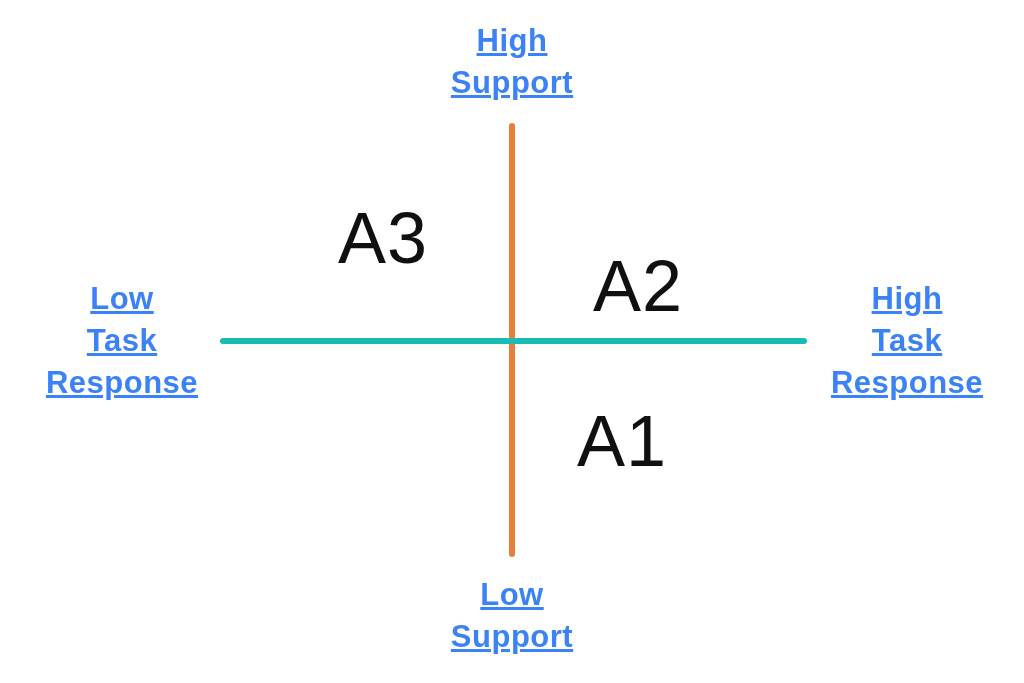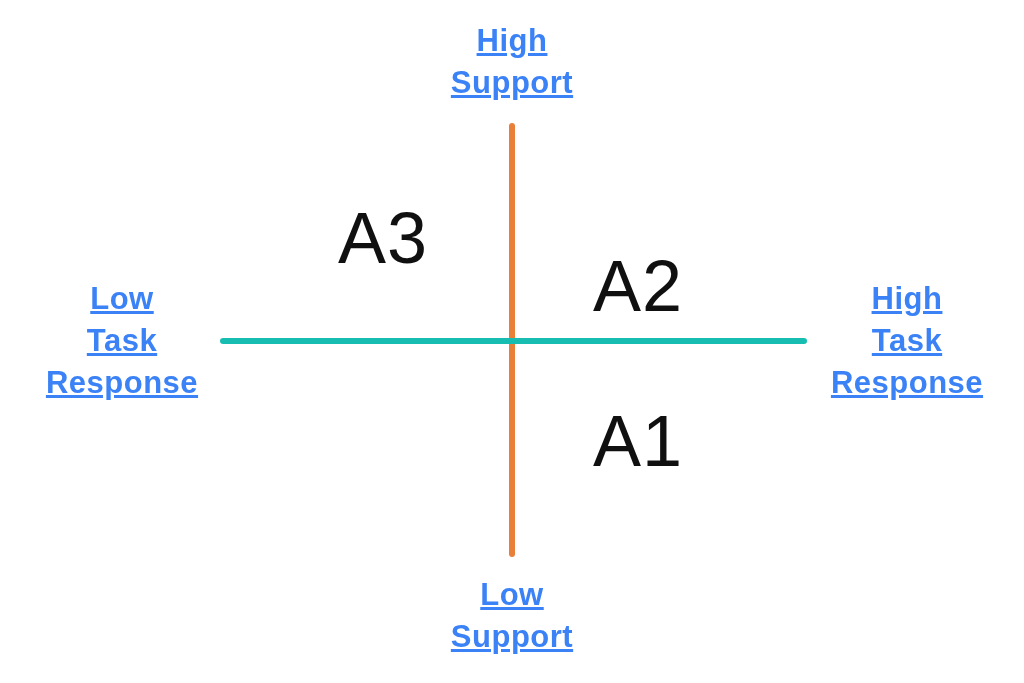--- a/index.html
+++ b/index.html
@@ -53,21 +53,21 @@
     color: #101010;
     font-weight: normal;
     font-size: 72px;
     line-height: 72px;
     text-align: center;
     letter-spacing: 1px;
   }
   .q-a3 { left: 283px; top: 202px; }
   .q-a2 { left: 538px; top: 202px; margin-top: 48px; }
   .q-a4 { left: 283px; top: 405px; }
-  .q-a1 { left: 538px; top: 405px; }
+  .q-a1 { left: 522px; top: 405px; }
 </style>
 </head>
 <body>
 
 <div class="canvas">
 
   <div class="axis-line v-line" style="background: rgb(232, 128, 57);"></div>
 
   <div class="axis-line h-line" style="background: rgb(24, 189, 178);"></div>
 

